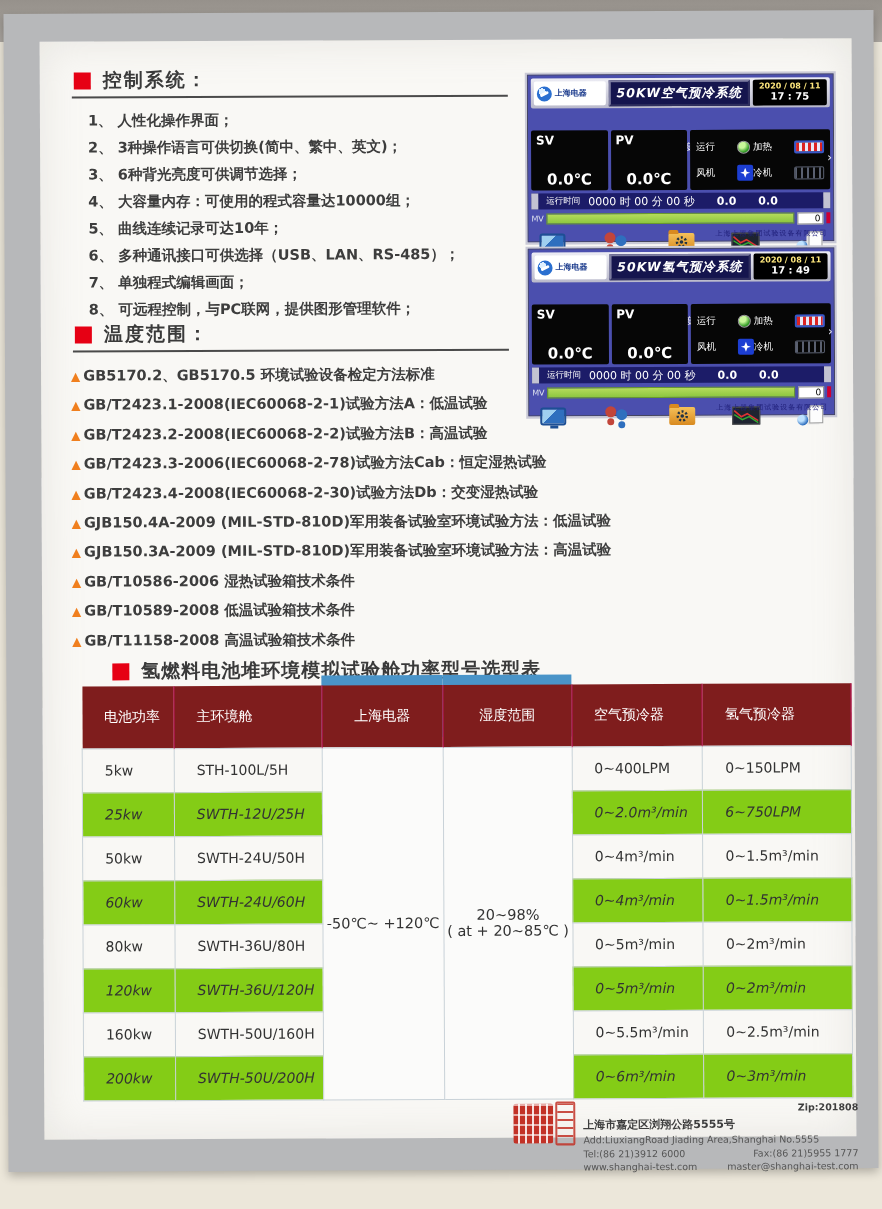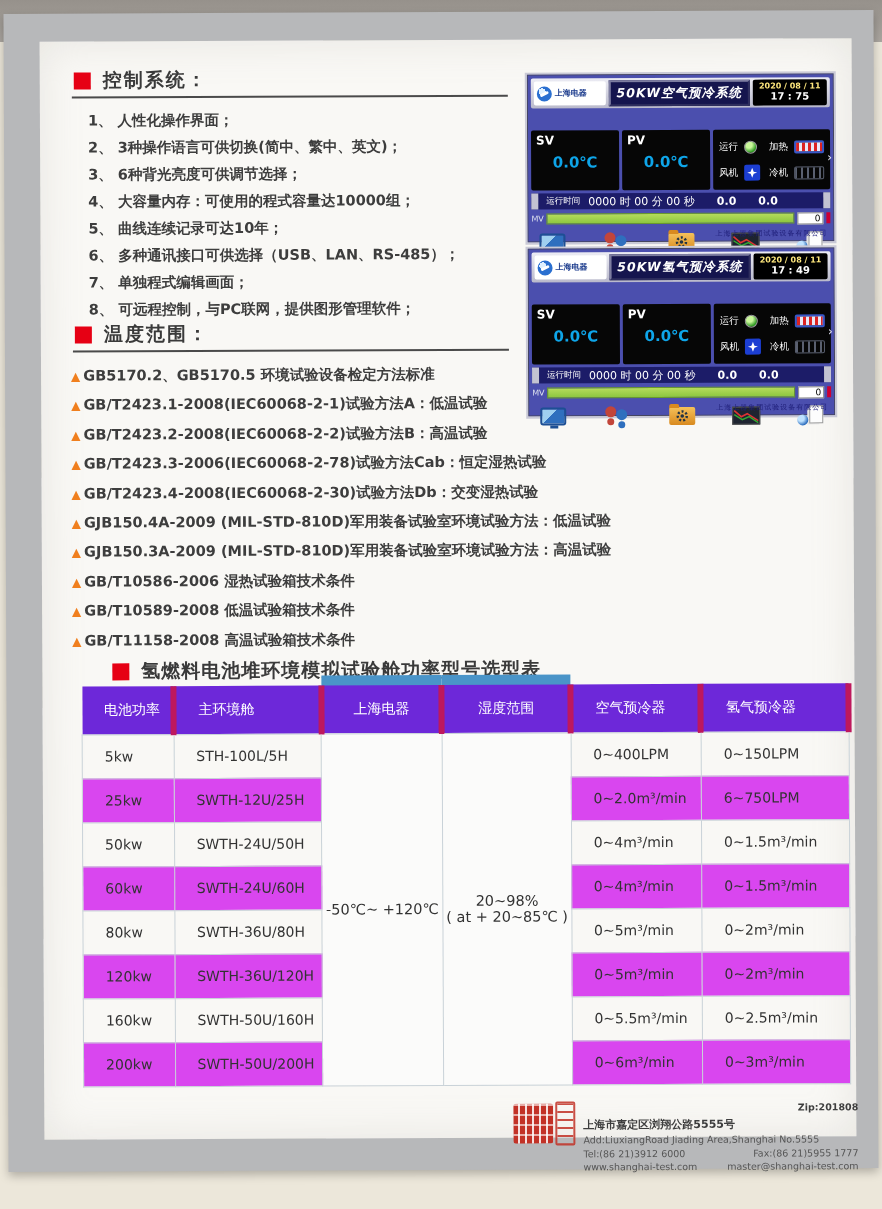--- a/index.html
+++ b/index.html
@@ -49,24 +49,24 @@
   .p-time { font-size:10px; color:#fff; font-weight:bold; }
   .p-tabs { display:flex; gap:6px; margin-top:3px; height:16px; }
   .p-tab { background:#26267f; border-left:5px solid #c3c3d2; border-right:5px solid #c3c3d2;
     border-radius:3px; color:#fff; font-size:9px; display:flex; align-items:center; justify-content:center;
     white-space:nowrap;margin-top:36px; }
   .p-tab.w1 { width:92px; }
   .p-tab.grow { flex:1;border-radius:8px; }
   .p-main { display:flex; gap:3px; margin-top:3px; height:60px; }
   .p-disp { width:88px; background:#060606; border-radius:2px; padding:3px 5px; }
   .p-disp-label { color:#fff; font-size:12px; font-weight:bold; }
-  .p-disp-value { color:#0ea5e9; font-size:15px; font-weight:bold; text-align:center; margin-top:6px; }
+  .p-disp-value { color:#ffffff; font-size:15px; font-weight:bold; text-align:center; margin-top:23px; }
   .p-status { flex:1; background:#060606; border-radius:2px; display:grid;
     grid-template-columns:1fr 1fr; grid-template-rows:1fr 1fr; padding:4px 6px; }
-  .p-st { display:flex; align-items:center; gap:6px; }
+  .p-st { display:flex; align-items:center; gap:22px; }
   .p-st-label { color:#fff; font-size:9.5px; white-space:nowrap; }
   .led { width:13px; height:13px; border-radius:50%;
     background:radial-gradient(circle at 35% 30%, #c9f79a 0 30%, #2f9a23 70%); border:1px solid #9a9a9a; }
   .heater { width:30px; height:13px; background:#e8e8f6; border:2px solid #3a57c8; border-radius:2px;
     background-image:repeating-linear-gradient(90deg, #d22 0 3px, #e8e8f6 3px 6px); background-clip:padding-box; }
   .fanbox { width:16px; height:16px; background:#1c3ed2; border-radius:2px; display:flex;
     align-items:center; justify-content:center; }
   .chiller { width:30px; height:13px; background:linear-gradient(#cfd4de,#8b93a5); border:1px solid #5a6070;
     border-radius:2px; background-image:repeating-linear-gradient(90deg, #5a6070 0 2px, transparent 2px 6px); }
   .p-runtime { margin-top:3px; height:16px; background:#1c1c68; border-left:7px solid #c3c3d2;
@@ -100,26 +100,26 @@
     border:1px solid #999; box-shadow:-3px 2px 0 -1px #e6e6e6; }
   .ic-netdoc .globe { position:absolute; left:0; bottom:0; width:11px; height:11px; border-radius:50%;
     background:radial-gradient(circle at 35% 35%, #bfe2ff 0 30%, #2f6fbe 70%); }
   .p-watermark { position:absolute; right:6px; bottom:2px; font-size:7px; color:#20207a; letter-spacing:1px; }
   .p-next { position:absolute; right:1px; top:50%; color:#e8e8f8; font-size:12px; transform:translateY(-50%); }
 
   
   .tbl-head { left:70px; top:617px; }
   .sel-table { position:absolute; left:75px; top:645px; width:770px; border-collapse:collapse;
     font-size:14px; color:#333; }
-  .sel-table th { background:#6d28d9; color:#fff; font-weight:normal; font-size:14px; height:48px;
-    border-right:6px solid #be185d; text-align:left; padding-left:22px; white-space:nowrap; }
+  .sel-table th { background:#7f1d1d; color:#fff; font-weight:normal; font-size:14px; height:62px;
+    border-right:1px solid #be185d; text-align:left; padding-left:22px; white-space:nowrap; }
   .sel-table th.center { text-align:center; padding-left:0; }
   .sel-table th.raised { box-shadow:0 -10px 0 0 #4a94c8; }
   .sel-table td { height:44px; border:1px solid #c9d2d8; padding-left:22px; white-space:nowrap; }
-  .sel-table tr.alt td { background:#d946ef; }
+  .sel-table tr.alt td { background:#84cc16;font-style:italic; }
   .sel-table td.merged { background:#fbfbfa; text-align:center; padding-left:0; font-size:14.5px; }
   .sel-table col.c1 { width:92px; } .sel-table col.c2 { width:148px; }
   .sel-table col.c3 { width:121px; } .sel-table col.c4 { width:129px; }
   .sel-table col.c5 { width:131px; } .sel-table col.c6 { width:149px; }
 
   
   .footer { position:absolute; left:505px; top:1062px; width:345px; display:flex; gap:8px; }
   .seal { width:62px; height:46px; position:relative; flex:none; }
   .seal .solid { position:absolute; left:0; top:2px; width:40px; height:40px; background:#c23227; border-radius:3px;
     background-image:repeating-linear-gradient(90deg, transparent 0 5px, rgba(255,255,255,.85) 5px 7px),

